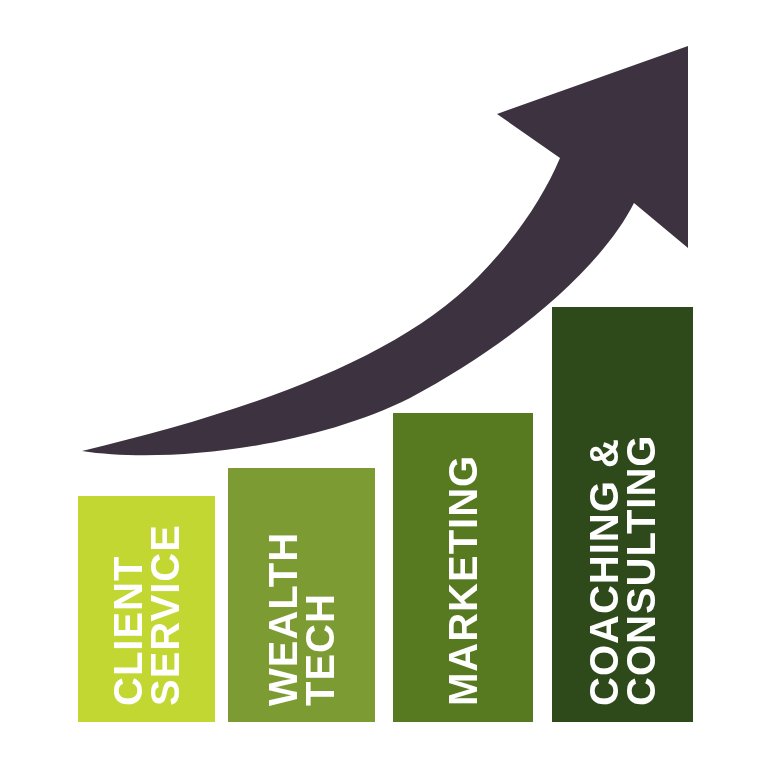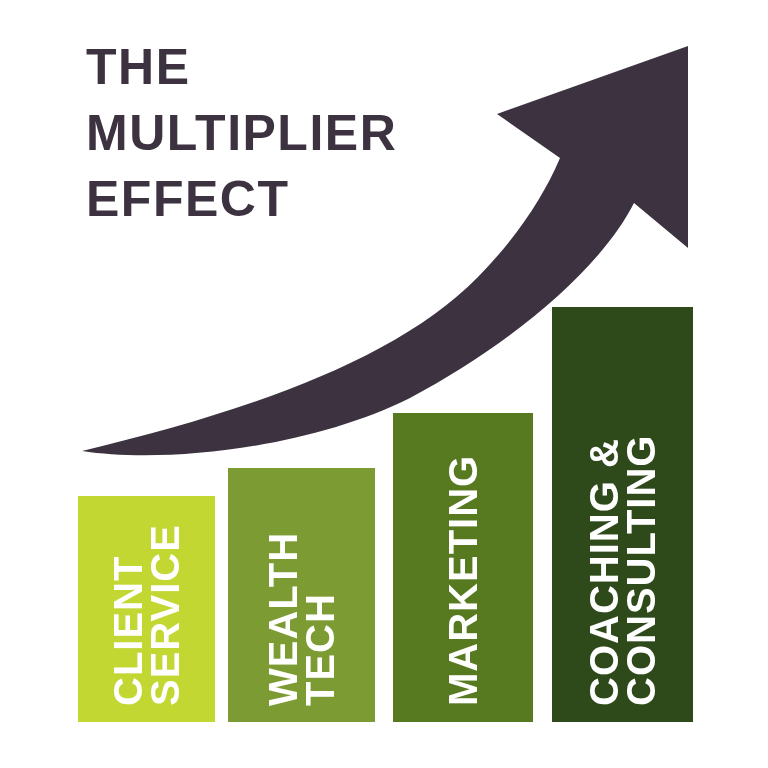--- a/index.html
+++ b/index.html
@@ -49,23 +49,20 @@
   }
   .bar--single .bar-label{
     left:calc(50% + 18.5px);         
   }
 </style>
 </head>
 <body>
 
 <div class="canvas">
 
-  <h1 class="title" style="color: rgb(61, 51, 64);">THE
-MULTIPLIER
-EFFECT</h1>
 
   <svg class="arrow-svg" viewBox="0 0 768 768" aria-hidden="true">
     <path d="M 82 451
              C 240 413 395 362 478 277
              C 516 238 543 198 560 158
              L 497 114
              L 688 46
              L 688 248
              L 634 203
              C 600 270 510 345 410 398

